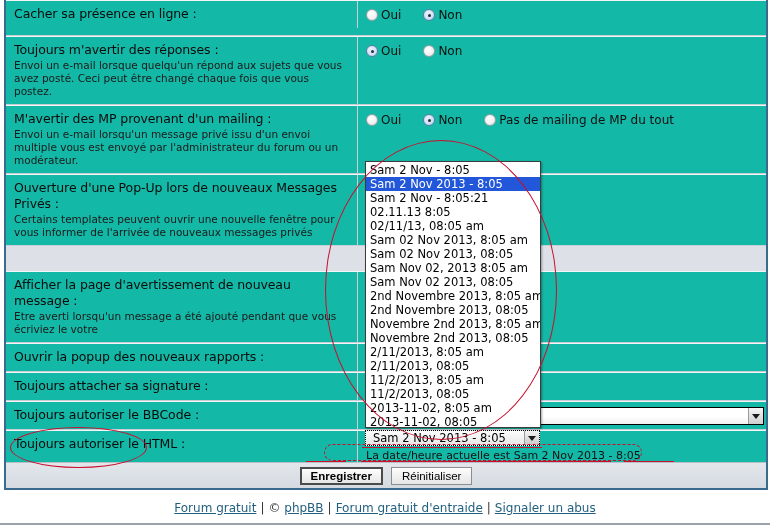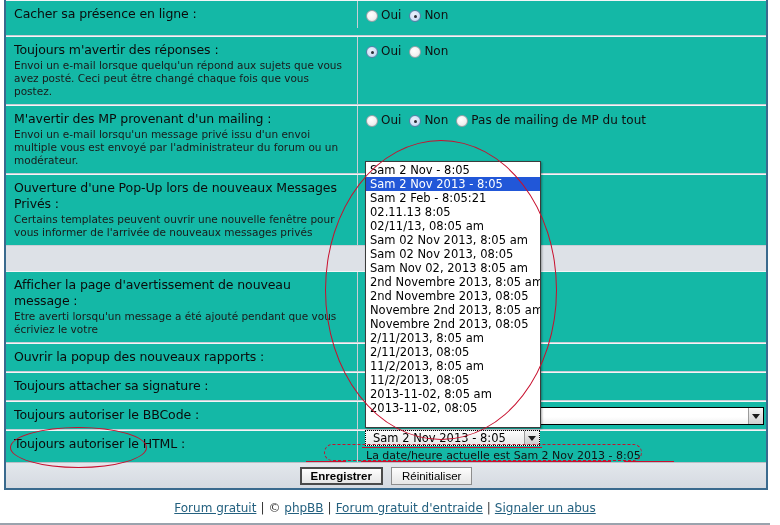--- a/index.html
+++ b/index.html
@@ -70,21 +70,21 @@
   }
   .clip-text {
     font-size: 10.5px; line-height: 11px;
     color: #1a1a1a;
     position: relative; top: -5px;
     height: 6px; overflow: hidden;
   }
 
   
   .radio-group { display: flex; align-items: center; gap: 0px; height: 18px; }
-  .radio-opt { display: flex; align-items: flex-end; margin-right: 8px; }
+  .radio-opt { display: flex; align-items: center; margin-right: 22px; }
   .radio {
     width: 12px; height: 12px; border-radius: 50%;
     background: radial-gradient(circle at 40% 35%, #ffffff 0%, #f2f2f2 55%, #d8d8d8 100%);
     border: 1px solid #9aa0a8;
     position: relative;
     flex: 0 0 12px;
   }
   .radio.checked {
     background: radial-gradient(circle at 40% 35%, #eaf1fb 0%, #cfe0f5 60%, #9cb9da 100%);
     border-color: #5a7fa8;
@@ -396,26 +396,27 @@
     <div class="select-box" id="dateformat-select">
       <span class="select-text">Sam 2 Nov 2013 - 8:05</span>
       <span class="arrow-btn">
         <span class="caret"></span>
       </span>
     </div>
 
     <div id="dropdown-list">
         <div class="dd-item">Sam 2 Nov - 8:05</div>
         <div class="dd-item selected">Sam 2 Nov 2013 - 8:05</div>
-        <div class="dd-item">Sam 2 Feb - 8:05:21</div>
+        <div class="dd-item">Sam 2 Nov - 8:05:21</div>
         <div class="dd-item">02.11.13 8:05</div>
         <div class="dd-item">02/11/13, 08:05 am</div>
         <div class="dd-item">Sam 02 Nov 2013, 8:05 am</div>
         <div class="dd-item">Sam 02 Nov 2013, 08:05</div>
         <div class="dd-item">Sam Nov 02, 2013 8:05 am</div>
+        <div class="dd-item">Sam Nov 02 2013, 08:05</div>
         <div class="dd-item">2nd Novembre 2013, 8:05 am</div>
         <div class="dd-item">2nd Novembre 2013, 08:05</div>
         <div class="dd-item">Novembre 2nd 2013, 8:05 am</div>
         <div class="dd-item">Novembre 2nd 2013, 08:05</div>
         <div class="dd-item">2/11/2013, 8:05 am</div>
         <div class="dd-item">2/11/2013, 08:05</div>
         <div class="dd-item">11/2/2013, 8:05 am</div>
         <div class="dd-item">11/2/2013, 08:05</div>
         <div class="dd-item">2013-11-02, 8:05 am</div>
         <div class="dd-item">2013-11-02, 08:05</div>

